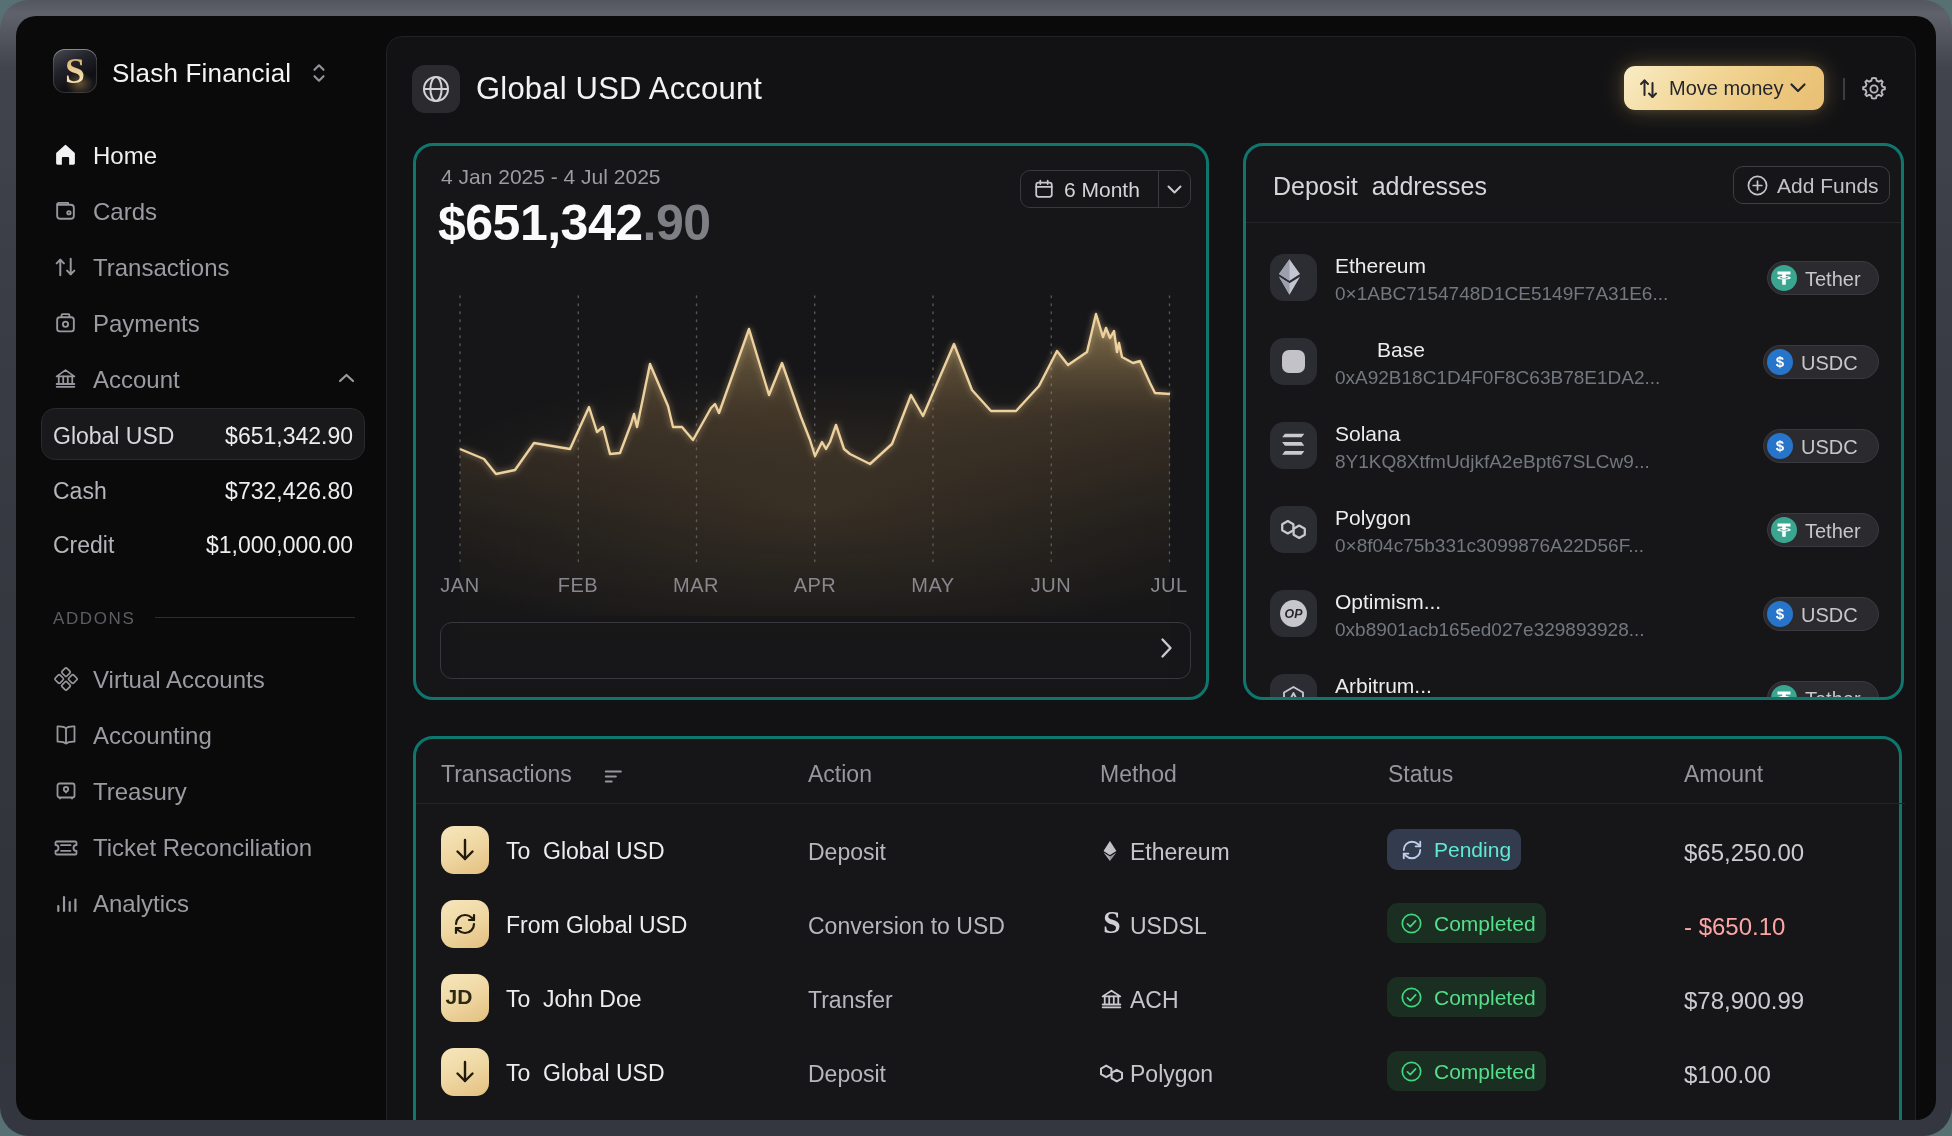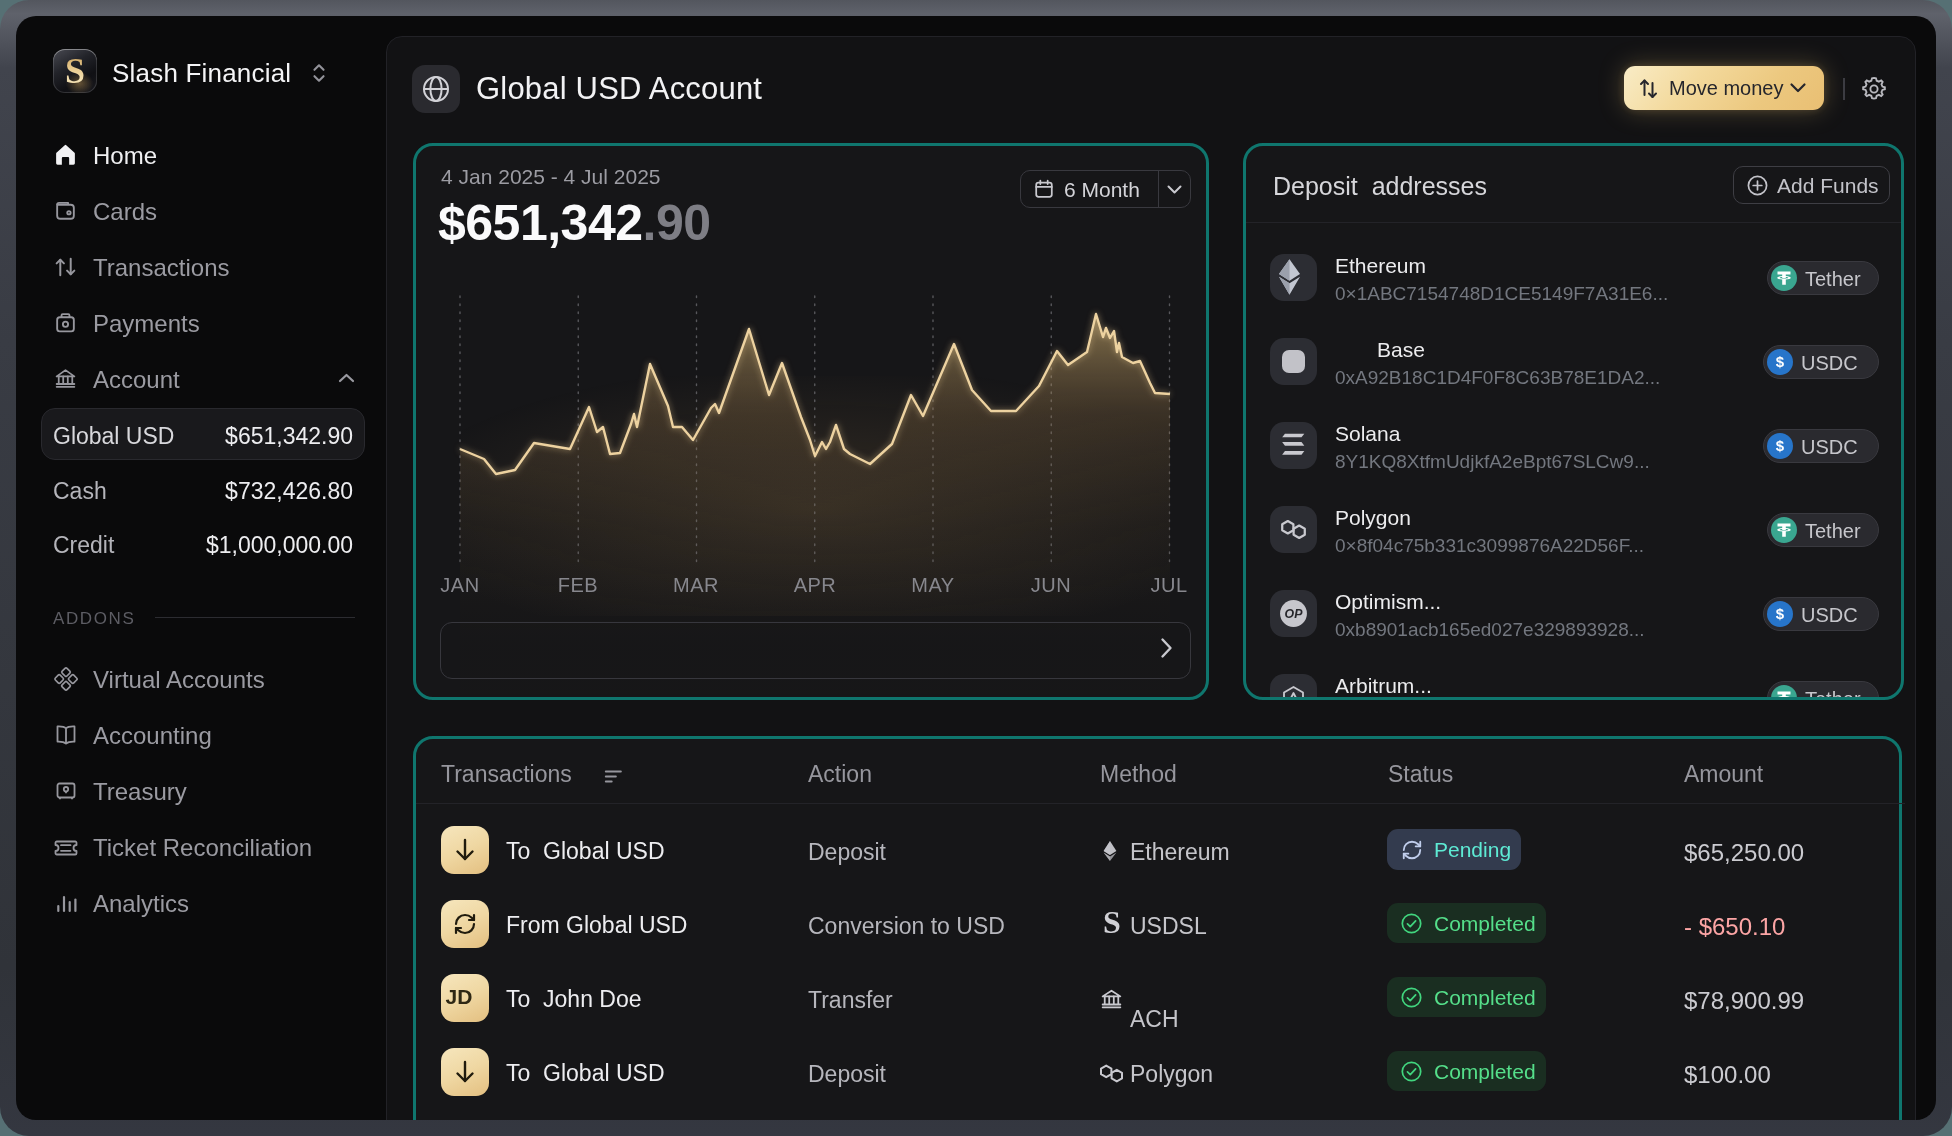--- a/index.html
+++ b/index.html
@@ -347,21 +347,21 @@
   <div class="abs" style="left:25px; top:235px; width:48px; height:48px; border-radius:13px; background:linear-gradient(155deg,#f6e6bd 0%,#efd7a2 50%,#e3bf80 100%);"></div>
   <div class="abs" style="left:25px; top:246px; width:36px; text-align:center; font-size:21px; font-weight:600; color:#2e2815;">JD</div>
   <div class="abs" style="left:90px; top:247px; font-size:23px; font-weight:500; color:#ededf0;">To&nbsp; John Doe</div>
   <div class="abs" style="left:392px; top:248px; font-size:23px; color:#b6b6bc;">Transfer</div>
   <svg class="abs" style="left:683px; top:248px;" width="25" height="25" viewBox="0 0 24 24" fill="none" stroke="#c9c9cf" stroke-width="1.7" stroke-linecap="round" stroke-linejoin="round">
           <path d="M3.5 9 L12 3.5 L20.5 9 H3.5z"></path>
           <path d="M5.5 9 V16 M9.8 9 V16 M14.2 9 V16 M18.5 9 V16"></path>
           <path d="M3.5 19.5 H20.5"></path>
           <path d="M3.5 16.8 H20.5"></path>
         </svg>
-  <div class="abs" style="left:714px; top:248px; font-size:23px; color:#c5c5ca;margin-top:19px;">ACH</div>
+  <div class="abs" style="left:714px; top:248px; font-size:23px; color:#c5c5ca;">ACH</div>
   <div class="abs" style="left:971px; top:238px; width:159px; height:40px; border-radius:11px; background:#1a2e21;"></div>
   <svg class="abs" style="left:984px; top:247px;" width="23" height="23" viewBox="0 0 24 24" fill="none" stroke="#41d57e" stroke-width="1.8" stroke-linecap="round" stroke-linejoin="round">
           <circle cx="12" cy="12" r="9.6"></circle>
           <path d="M7.8 12.4 L10.7 15.2 L16.3 9.2"></path>
         </svg>
   <div class="abs" style="left:1018px; top:247px; font-size:21px; color:#55df8a;">Completed</div>
   <div class="abs" style="left:1268px; top:248px; font-size:24px; color:#cbcbd0;">$78,900.99</div>
 
   <div class="abs" style="left:25px; top:309px; width:48px; height:48px; border-radius:13px; background:linear-gradient(155deg,#f6e6bd 0%,#efd7a2 50%,#e3bf80 100%);"></div>
   <svg class="abs" style="left:38px; top:320px;" width="22" height="26" viewBox="0 0 22 26" fill="none" stroke="#201b0d" stroke-width="2.4" stroke-linecap="round" stroke-linejoin="round">

